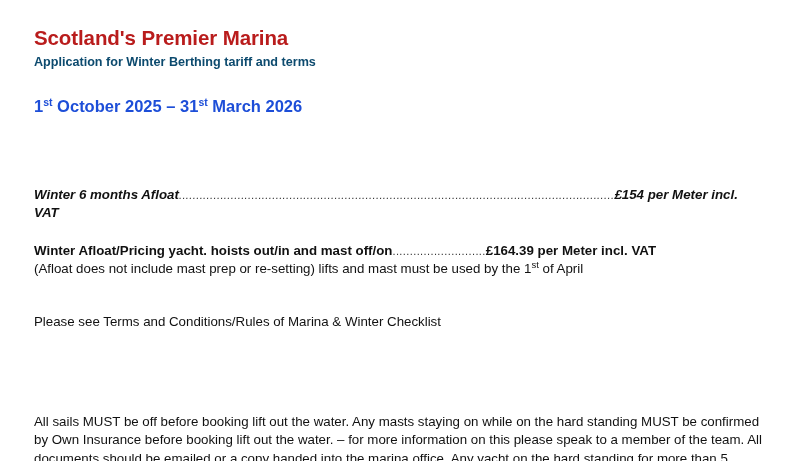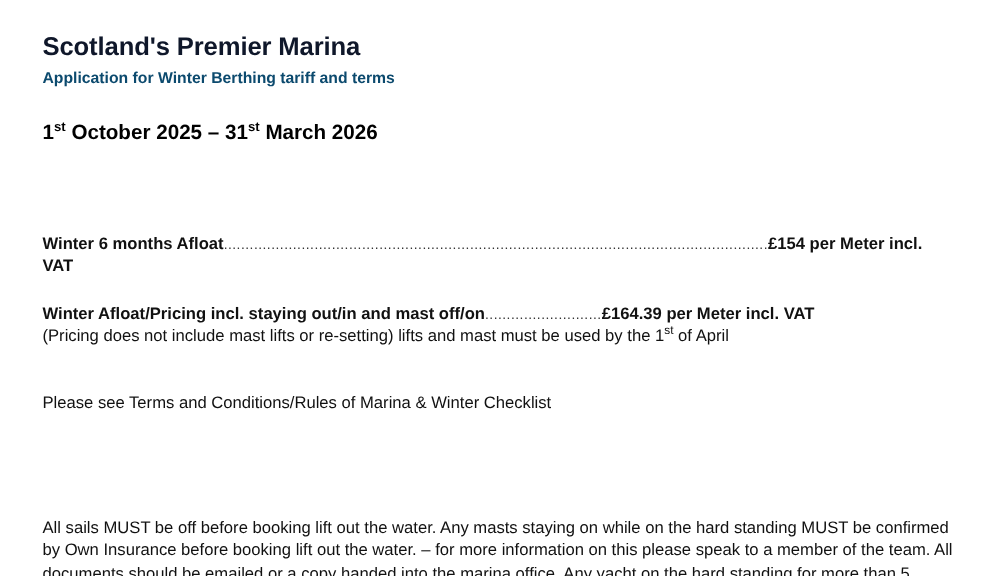--- a/index.html
+++ b/index.html
@@ -26,36 +26,36 @@
   
   .header {
     position: absolute;
     left: 34px;
     top: 26px;
     width: 470px;
   }
   .title {
     font-size: 20.5px;
     font-weight: bold;
-    color: #0f172a;
+    color: #b91c1c;
     letter-spacing: -0.1px;
     line-height: 1.15;
     margin: 0;
   }
   .subtitle {
     font-size: 12.6px;
     font-weight: bold;
     color: #0c4a6e;
     margin: 5px 0 0 0;
     line-height: 1.2;
   }
   .daterange {
     font-size: 16.5px;
     font-weight: bold;
-    color: #000000;
+    color: #1d4ed8;
     margin: 27px 0 0 0;
     line-height: 1.2;
   }
   .daterange sup {
     font-size: 10.5px;
     vertical-align: super;
     line-height: 0;
   }
 
   
@@ -72,21 +72,21 @@
 
   
   .row {
     position: absolute;
     left: 34px;
     width: 720px;
     font-size: 13.3px;
     line-height: 1.35;
     color: #111111;
   }
-  .r1 { top: 186px; }
+  .r1 { top: 186px; font-style: italic; }
   .r2 { top: 242px; }
   .r2b { top: 260px; }
   .r3 { top: 313px; }
   .para { top: 365px; width: 735px; margin-top: 48px; }
 
   .b { font-weight: bold; }
   .dots {
     font-weight: normal;
     letter-spacing: 0.4px;
     font-size: 11px;
@@ -114,25 +114,25 @@
     <div class="subtitle">Application for Winter Berthing tariff and terms</div>
     <div class="daterange"><span>1</span><sup>st</sup><span> October 2025 – 31</span><sup>st</sup><span> March 2026</span></div>
   </div>
 
 
   <div class="row r1">
     <span class="b">Winter 6 months Afloat</span><span class="dots">..............................................................................................................................</span><span class="b">£154</span><span class="b"> per Meter incl. VAT</span>
   </div>
 
   <div class="row r2">
-    <span class="b">Winter Afloat/Pricing</span><span class="b"> incl. staying out/in and mast off/on</span><span class="dots">...........................</span><span class="b">£164.39</span><span class="b"> per Meter incl. VAT</span>
+    <span class="b">Winter Afloat/Pricing</span><span class="b"> yacht. hoists out/in and mast off/on</span><span class="dots">...........................</span><span class="b">£164.39</span><span class="b"> per Meter incl. VAT</span>
   </div>
 
   <div class="row r2b">
-    <span>(Pricing does not include mast lifts or re-setting) </span><span class="u"><span>lifts and mast must be used by the 1</span><sup>st</sup><span> of April</span></span>
+    <span>(Afloat does not include mast prep or re-setting) </span><span class="u"><span>lifts and mast must be used by the 1</span><sup>st</sup><span> of April</span></span>
   </div>
 
   <div class="row r3">
     <span class="u">Please see Terms and Conditions/Rules of Marina &amp; Winter Checklist </span>
   </div>
 
   <div class="row para">
     <p>All sails MUST be off before booking lift out the water. Any masts staying on while on the hard standing MUST be confirmed by Own Insurance before booking lift out the water. – for more information on this please speak to a member of the team. All documents should be emailed or a copy handed into the marina office.  Any yacht on the hard standing for more than 5 weeks the mast must be removed during lift out date.</p>
   </div>
 

